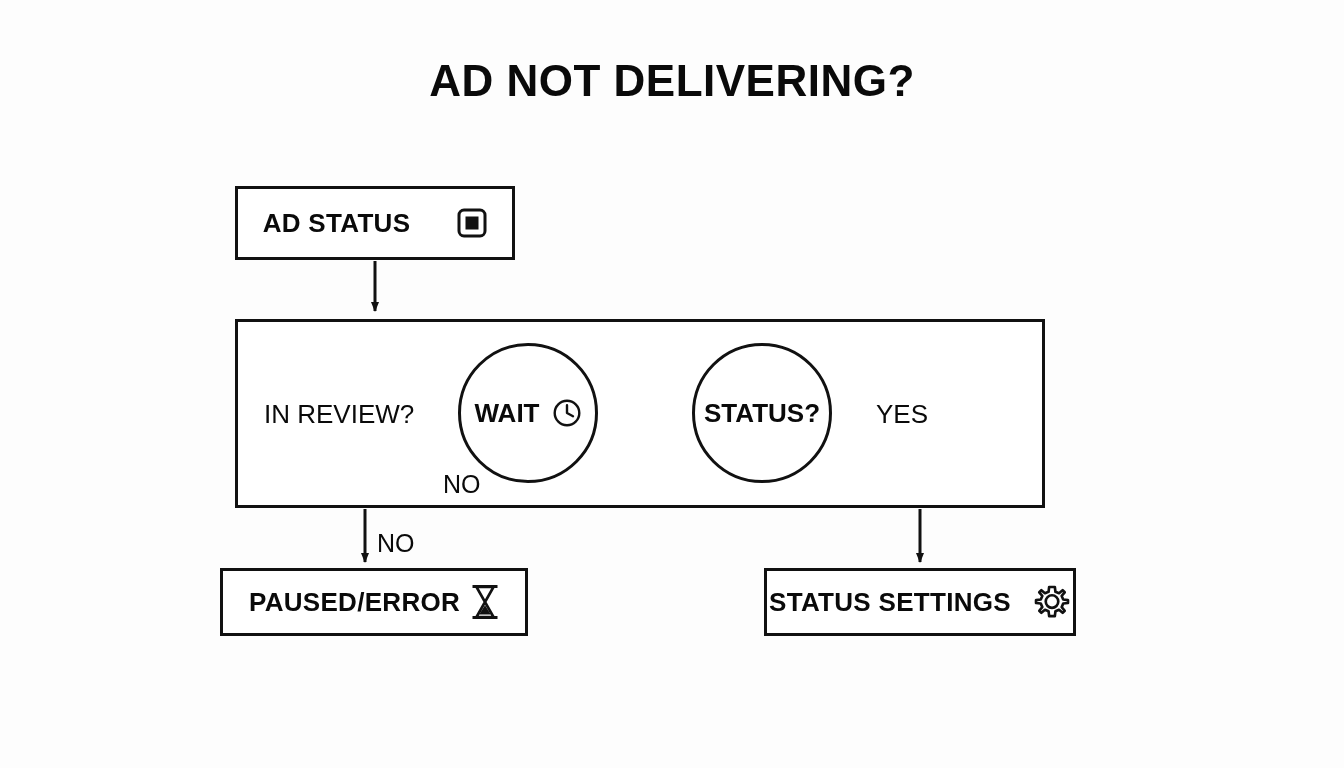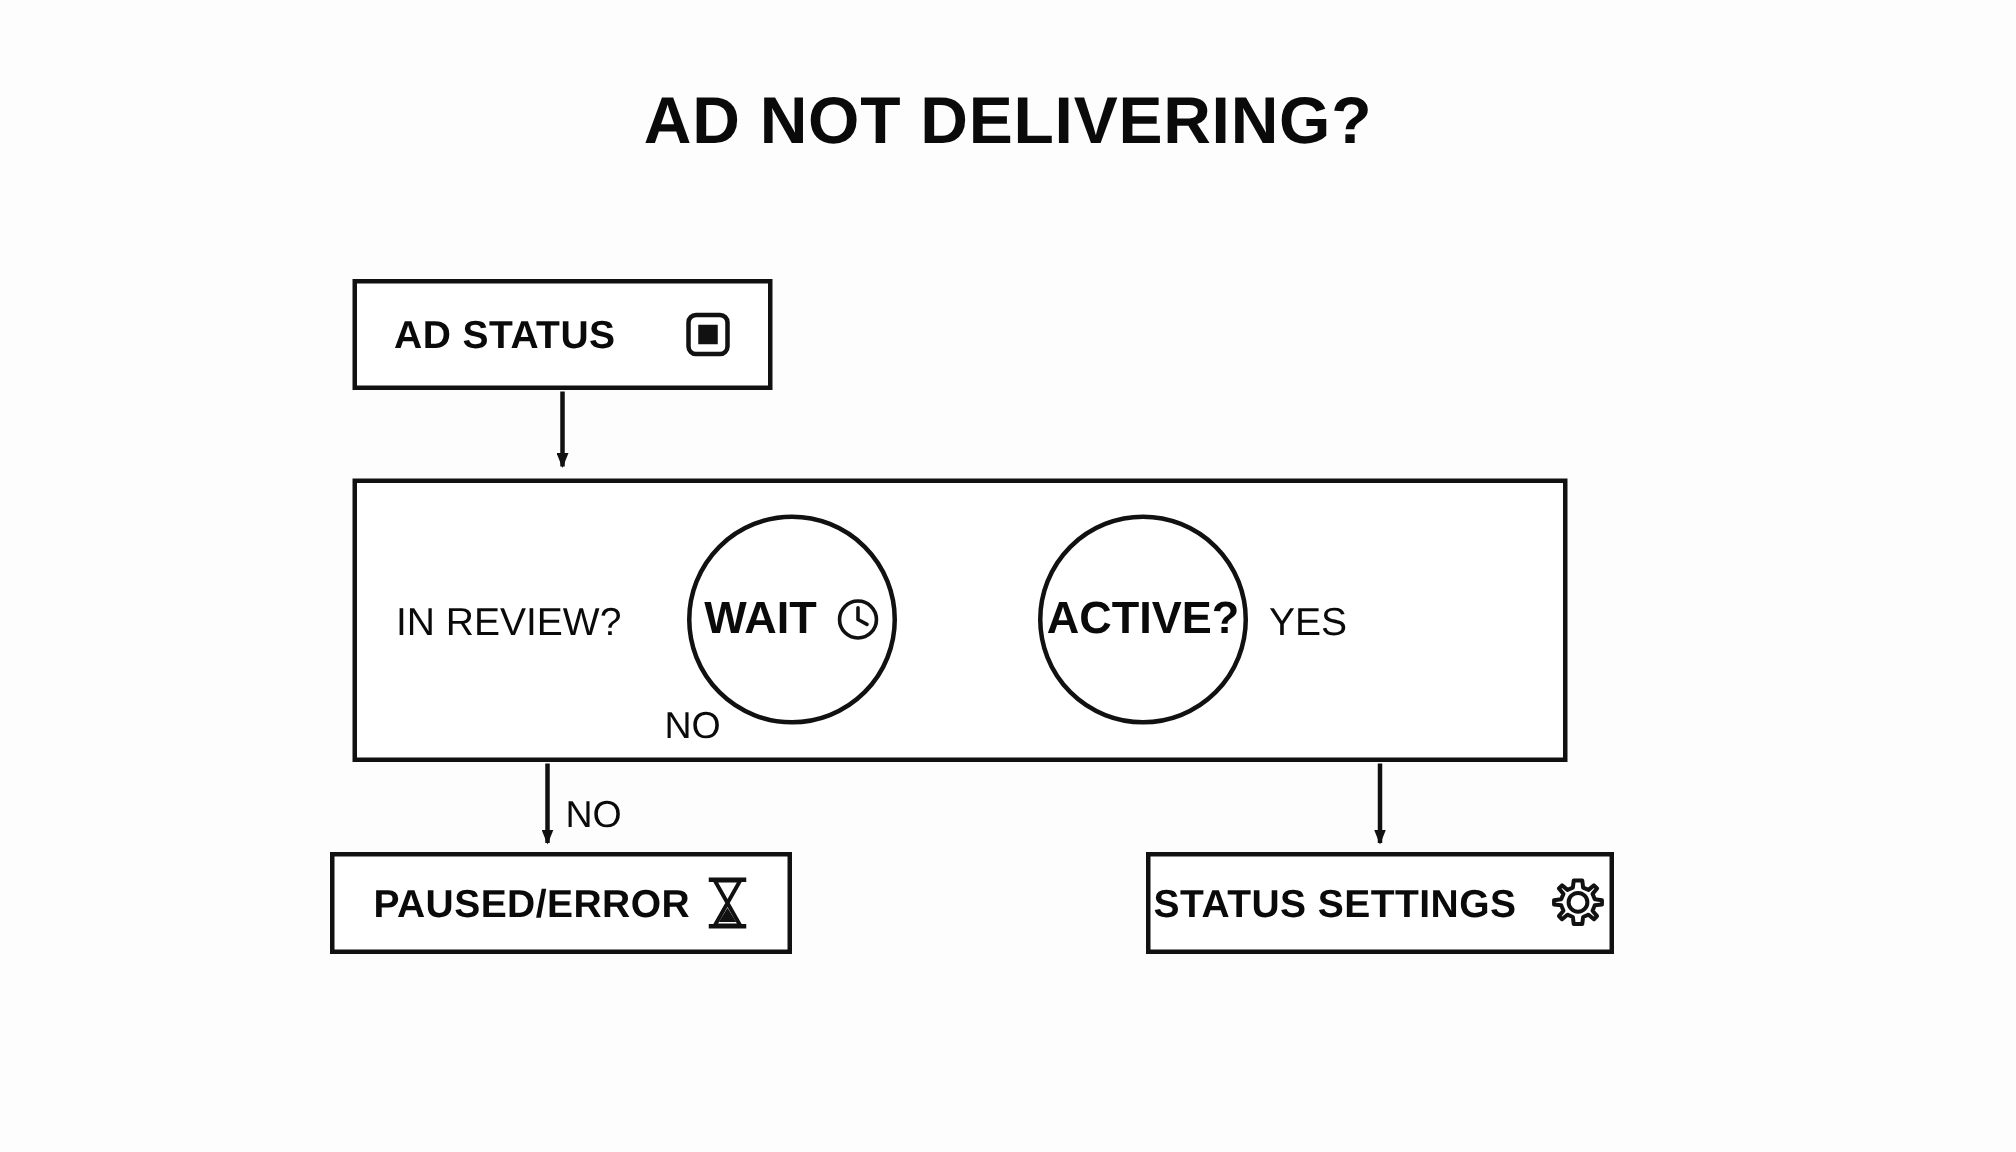--- a/index.html
+++ b/index.html
@@ -92,21 +92,21 @@
     font-weight: normal;
     color: #0a0a0a;
     white-space: nowrap;
     font-family: "Liberation Sans", sans-serif;
   }
   #in-review-label {
     left: 264px;
     top: 399px;
   }
   #yes-label {
-    left: 846px;
+    left: 876px;
     top: 399px;
   }
   #no-inner-label {
     left: 443px;
     top: 470px;
     font-size: 25px;
   }
   #no-outer-label {
     left: 377px;
     top: 529px;
@@ -133,21 +133,21 @@
     top: 343px;
     width: 140px;
     height: 140px;
   }
   .circle-inner {
     display: flex;
     align-items: center;
     gap: 12px;
   }
   .circle-label {
-    font-size: 30px;
+    font-size: 26px;
     font-weight: bold;
     color: #0a0a0a;
     white-space: nowrap;
     font-family: "Liberation Sans", sans-serif;
   }
   .icon-svg { display: block; }
 </style>
 </head>
 <body>
 
@@ -201,21 +201,21 @@
       <svg class="icon-svg" width="30" height="30" viewBox="0 0 30 30" xmlns="http://www.w3.org/2000/svg">
         <circle cx="15" cy="15" r="12.3" fill="none" stroke="#111111" stroke-width="2.4"></circle>
         <path d="M15 7.2 L15 15 L21 18.2" fill="none" stroke="#111111" stroke-width="2.4" stroke-linecap="round" stroke-linejoin="round"></path>
       </svg>
     </span>
   </div>
 </div>
 
 <div class="circle-node" id="active-circle">
   <div class="circle-inner">
-    <span class="circle-label">ACTIVE?</span>
+    <span class="circle-label">STATUS?</span>
   </div>
 </div>
 
 <div class="branch-text" id="yes-label">YES</div>
 
 <div class="branch-text" id="no-outer-label">NO</div>
 
 <div class="node-box" id="paused-error-box">
   <div class="node-inner">
     <span class="node-label">PAUSED/ERROR</span>

